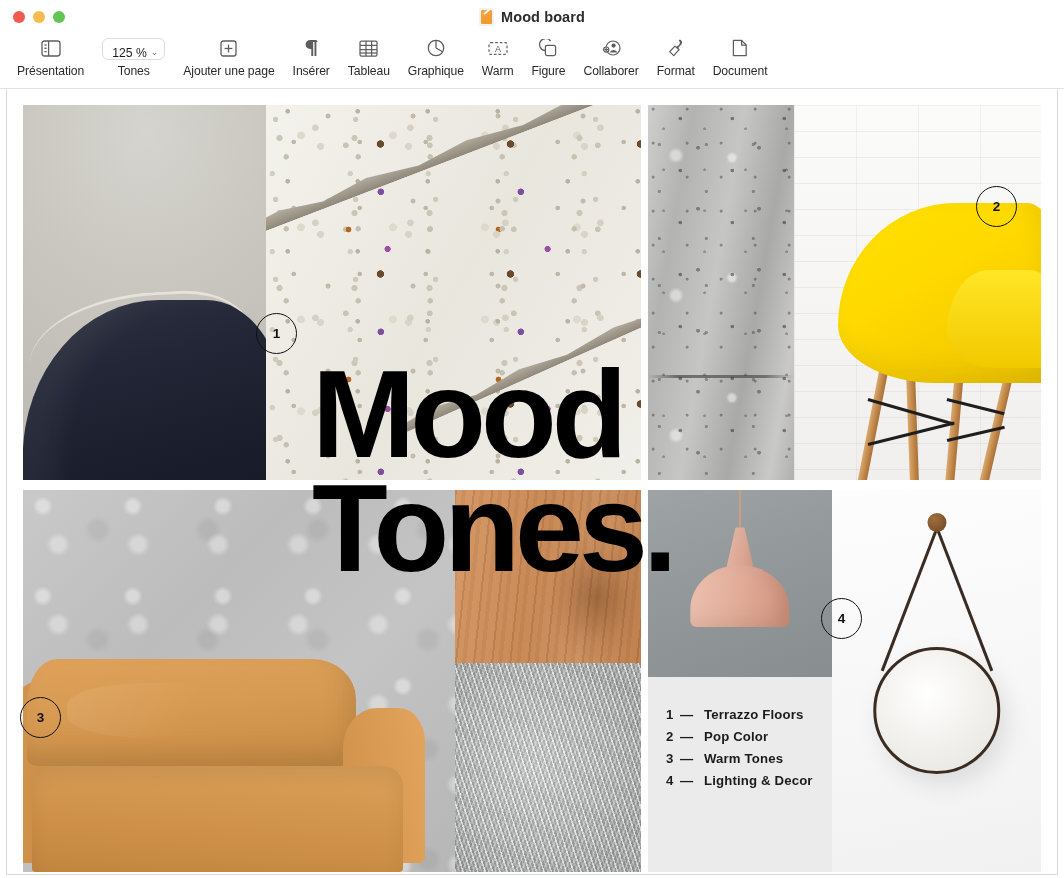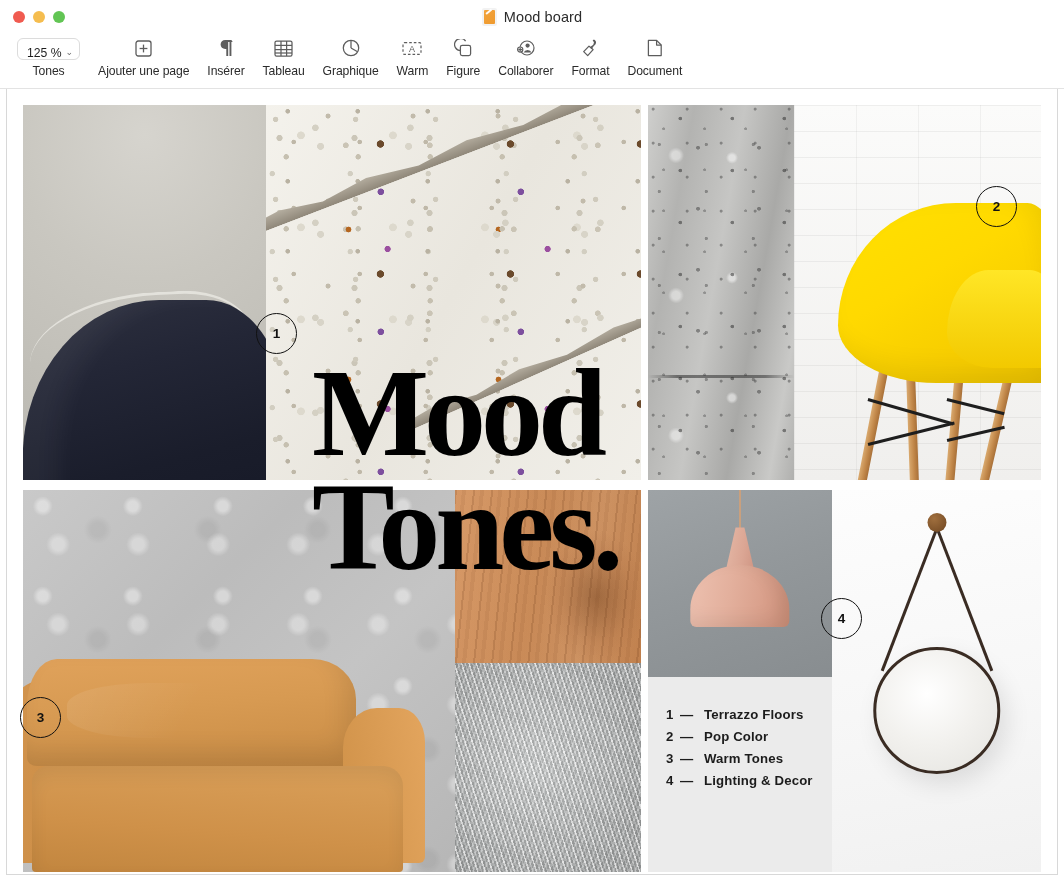--- a/index.html
+++ b/index.html
@@ -57,21 +57,21 @@
   .doc-icon::after {
     content: "";
     position: absolute; left: 4.5px; top: 5px;
     width: 7px; height: 1.6px;
     background: rgba(255,255,255,.95);
     transform: rotate(-40deg);
     transform-origin: left center;
     box-shadow: 0 3px 0 rgba(255,255,255,.0);
   }
   .win-title {
-    font-size: 14.5px; font-weight: normal;
+    font-size: 14.5px; font-weight: bold;
     color: #2c2c2c; letter-spacing: .1px;
   }
 
   
   .toolbar {
     height: 55px; flex: 0 0 55px;
     display: flex; align-items: flex-start;
     padding: 0 8px;
     background: #ffffff;
     border-bottom: 1px solid #e3e3e3;
@@ -421,21 +421,21 @@
     position: absolute;
     left: 305px; top: 268px;
     width: 470px;
     font-size: 124px;
     line-height: .92;
     font-weight: bold;
     letter-spacing: -5px;
     color: #000000;
     z-index: 30;
     pointer-events: none;
-    font-family: Liberation Serif, serif;
+    font-family: Liberation Sans, sans-serif;
   }
 
   
   .badge {
     position: absolute;
     width: 41px; height: 41px;
     border-radius: 50%;
     border: 1.6px solid #111111;
     background: transparent;
     display: flex; align-items: center; justify-content: center;
@@ -467,20 +467,32 @@
       <span class="tl green"></span>
     </div>
     <div class="title-wrap">
       <span class="doc-icon"></span>
       <span class="win-title">Mood board</span>
     </div>
   </div>
 
   <div class="toolbar">
 
+    <div class="tb-item">
+      <span class="tb-glyph">
+        <svg width="20" height="17" viewBox="0 0 20 17" fill="none" stroke="currentColor" stroke-width="1.3">
+          <rect x="1" y="1" width="18" height="15" rx="2.4"></rect>
+          <line x1="7.6" y1="1" x2="7.6" y2="16"></line>
+          <line x1="3.4" y1="5" x2="5.6" y2="5"></line>
+          <line x1="3.4" y1="8.3" x2="5.6" y2="8.3"></line>
+          <line x1="3.4" y1="11.6" x2="5.6" y2="11.6"></line>
+        </svg>
+      </span>
+      <span class="tb-label">Présentation</span>
+    </div>
 
     <div class="tb-item">
       <span class="tb-glyph">
         <span class="zoom-field">
           <span class="zoom-val">125 %</span>
           <span class="chev">⌄</span>
         </span>
       </span>
       <span class="tb-label">Tones</span>
     </div>

